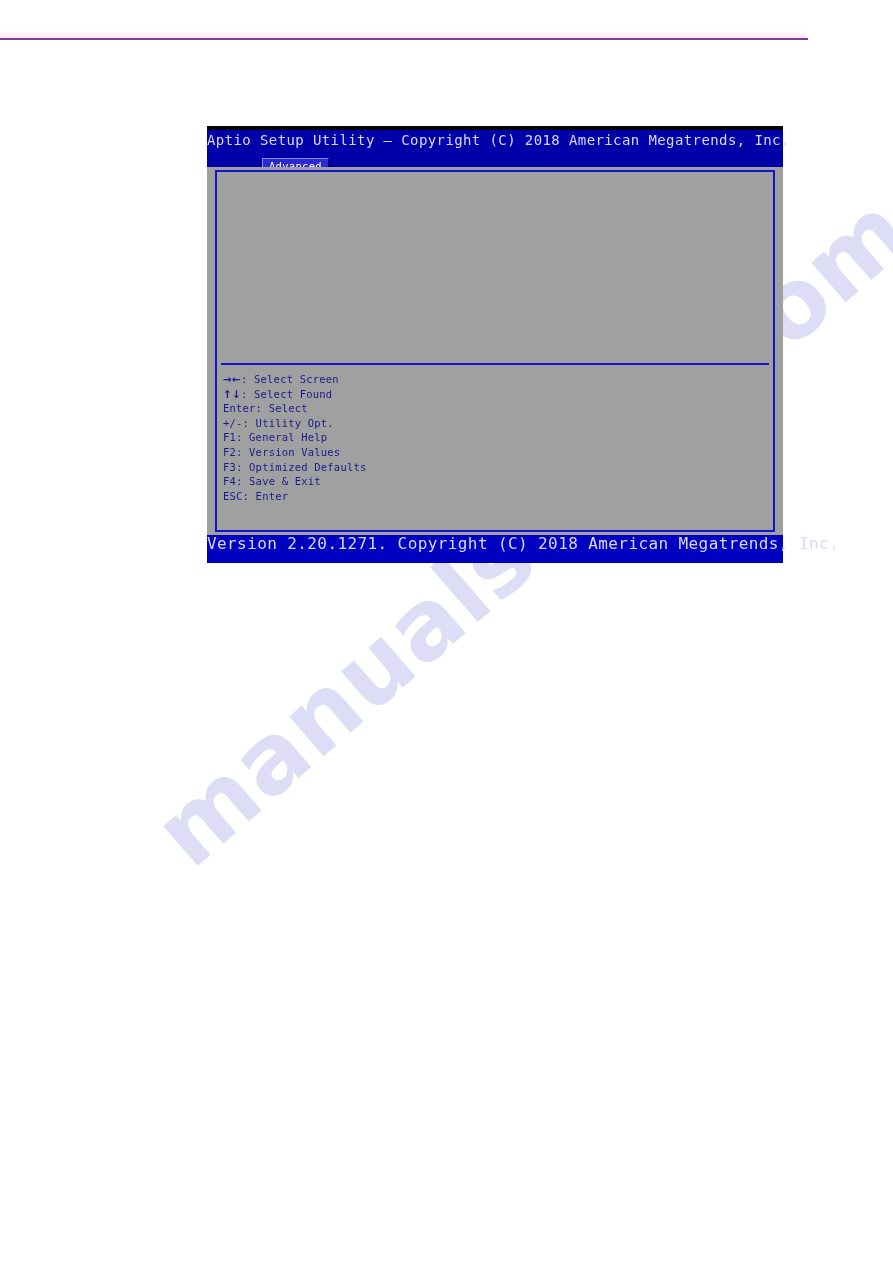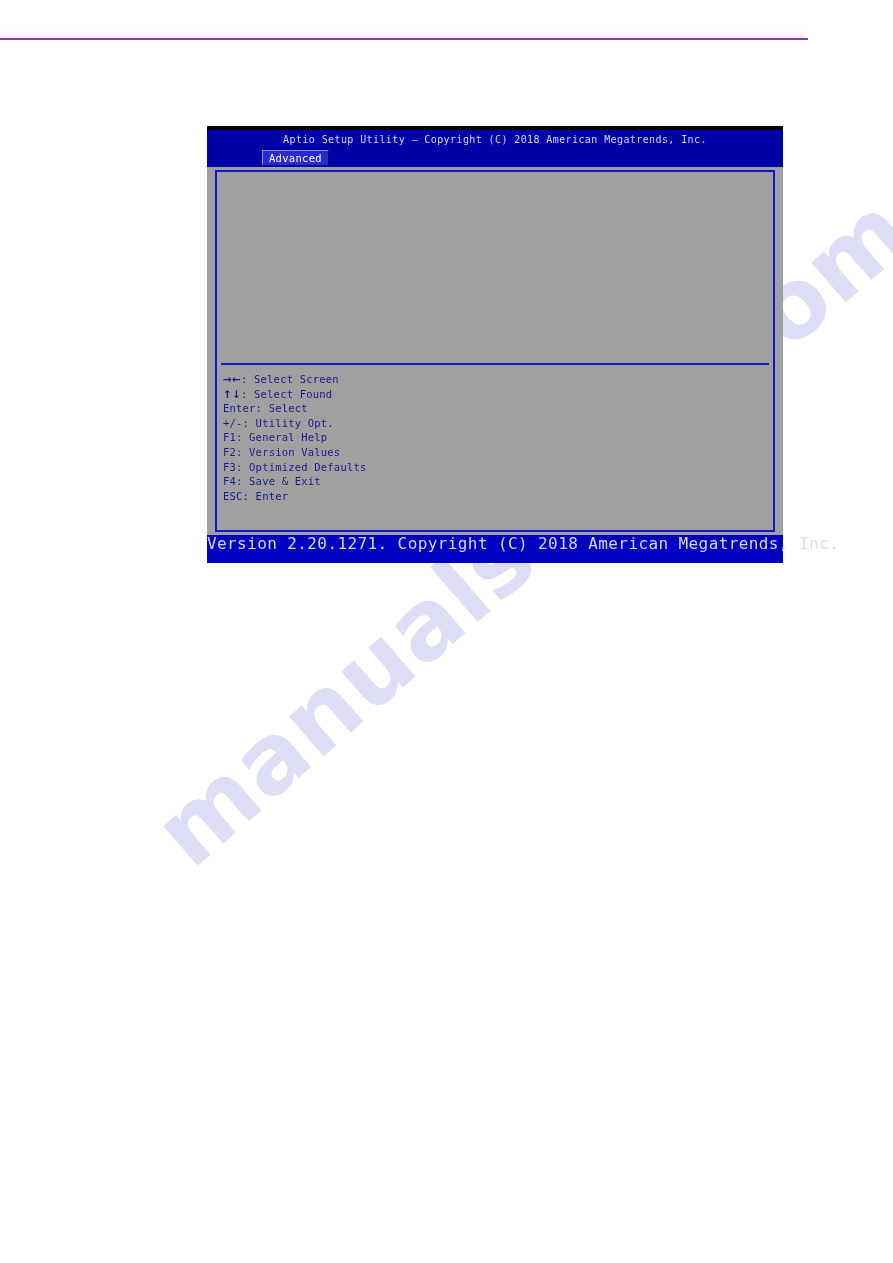--- a/index.html
+++ b/index.html
@@ -69,36 +69,36 @@
     font-family: "DejaVu Sans Mono", monospace;
     box-sizing: border-box;
     padding: 4px 0 4px 0;
   }
 
   .bios-titlebar {
     position: relative;
     height: 20px;
     background: #0000a8;
     color: #d8d8ff;
-    font-size: 10px;
+    font-size: 14px;
     line-height: 20px;
     text-align: center;
     letter-spacing: 0.4px;
     white-space: nowrap;
   }
 
   .bios-tabbar {
     position: relative;
     height: 17px;
     background: #0000a8;
   }
   .bios-tab {
     position: absolute;
     left: 55px;
-    top: 0px;
+    top: 8px;
     height: 15px;
     line-height: 15px;
     padding: 0 6px;
     background: #2a2ad0;
     color: #ffffff;
     font-size: 10.5px;
     border-top: 1px solid #8a8aff;
     border-left: 1px solid #8a8aff;
     border-right: 1px solid #00005a;
     box-sizing: border-box;

